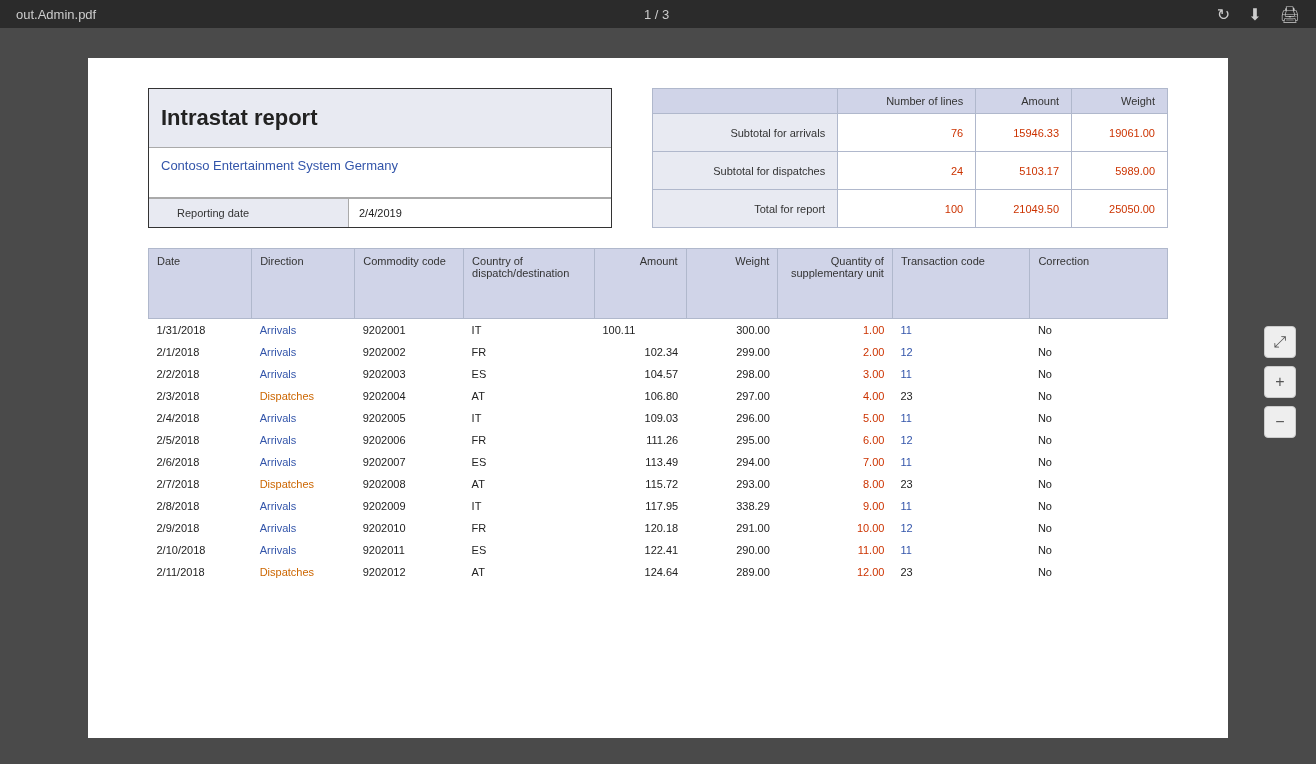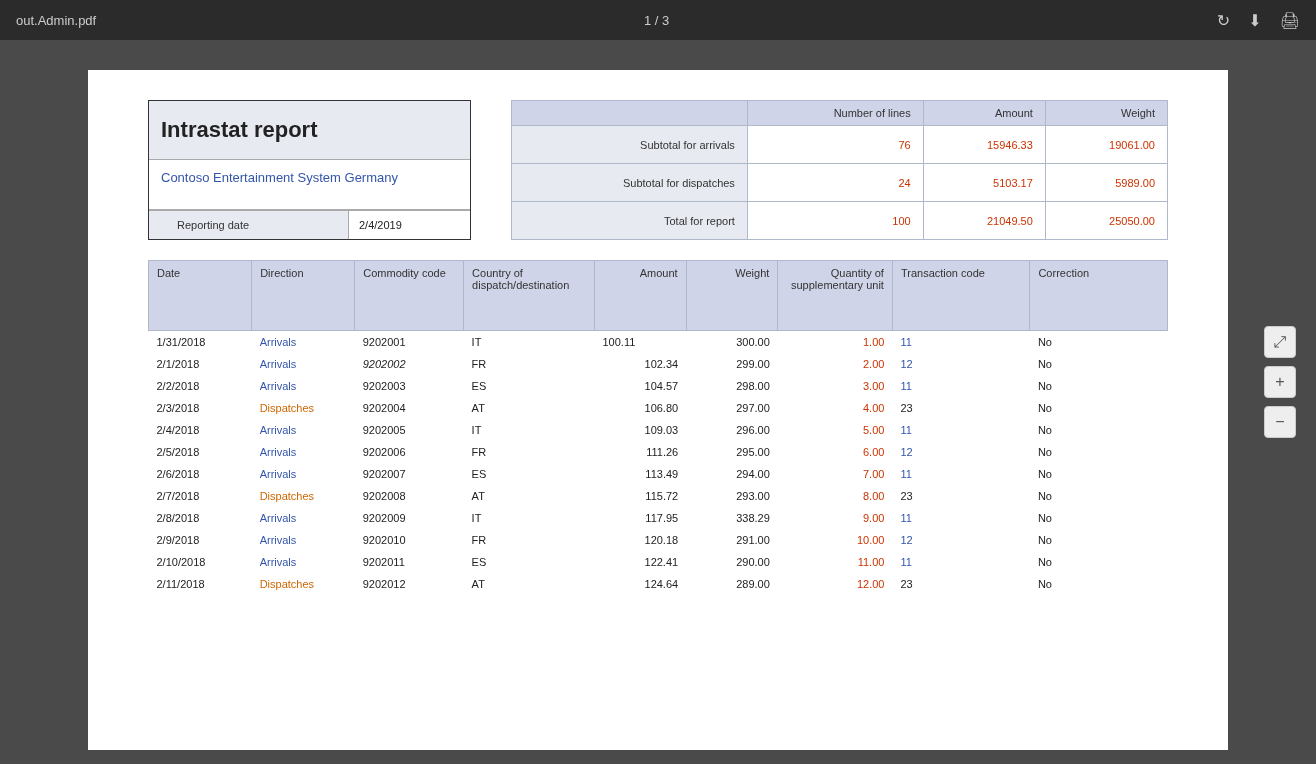--- a/index.html
+++ b/index.html
@@ -8,21 +8,21 @@
       font-family: Arial, sans-serif;
       font-size: 12px;
       min-height: 764px;
       overflow: hidden;
     }
 
     
     .toolbar {
       background: #2b2b2b;
       color: #ccc;
-      height: 40px;
+      height: 28px;
       display: flex;
       align-items: center;
       justify-content: space-between;
       padding: 0 16px;
     }
     .toolbar-left { display: flex; align-items: center; gap: 8px; }
     .toolbar-center { display: flex; align-items: center; gap: 4px; color: #ccc; font-size: 13px; }
     .toolbar-right { display: flex; align-items: center; gap: 18px; }
     .toolbar-icon { color: #ccc; font-size: 16px; cursor: pointer; }
 
@@ -45,21 +45,21 @@
 
     
     .header-section {
       display: flex;
       gap: 40px;
       margin-bottom: 20px;
     }
 
     .report-info-box {
       border: 1.5px solid #333;
-      width: 323px;
+      width: 464px;
       flex-shrink: 0;
     }
 
     .report-title-row {
       background: #e8eaf2;
       padding: 16px 12px;
       border-bottom: 1px solid #aaa;
     }
     .report-title {
       font-size: 22px;
@@ -279,21 +279,21 @@
       <td style="color:#222;">IT</td>
       <td style="color:#222;">100.11</td>
       <td style="text-align:right;color:#222;">300.00</td>
       <td style="text-align:right;color:#cc3300;">1.00</td>
       <td style="color:#3355aa;">11</td>
       <td style="color:#222;">No</td>
     </tr>
           <tr>
       <td style="color:#222;">2/1/2018</td>
       <td style="color:#3355aa;">Arrivals</td>
-      <td style="color:#222;font-style:italic;">9202002</td>
+      <td style="color:#222;">9202002</td>
       <td style="color:#222;">FR</td>
       <td style="text-align:right;color:#222;">102.34</td>
       <td style="text-align:right;color:#222;">299.00</td>
       <td style="text-align:right;color:#cc3300;">2.00</td>
       <td style="color:#3355aa;">12</td>
       <td style="color:#222;">No</td>
     </tr>
           <tr>
       <td style="color:#222;">2/2/2018</td>
       <td style="color:#3355aa;">Arrivals</td>

